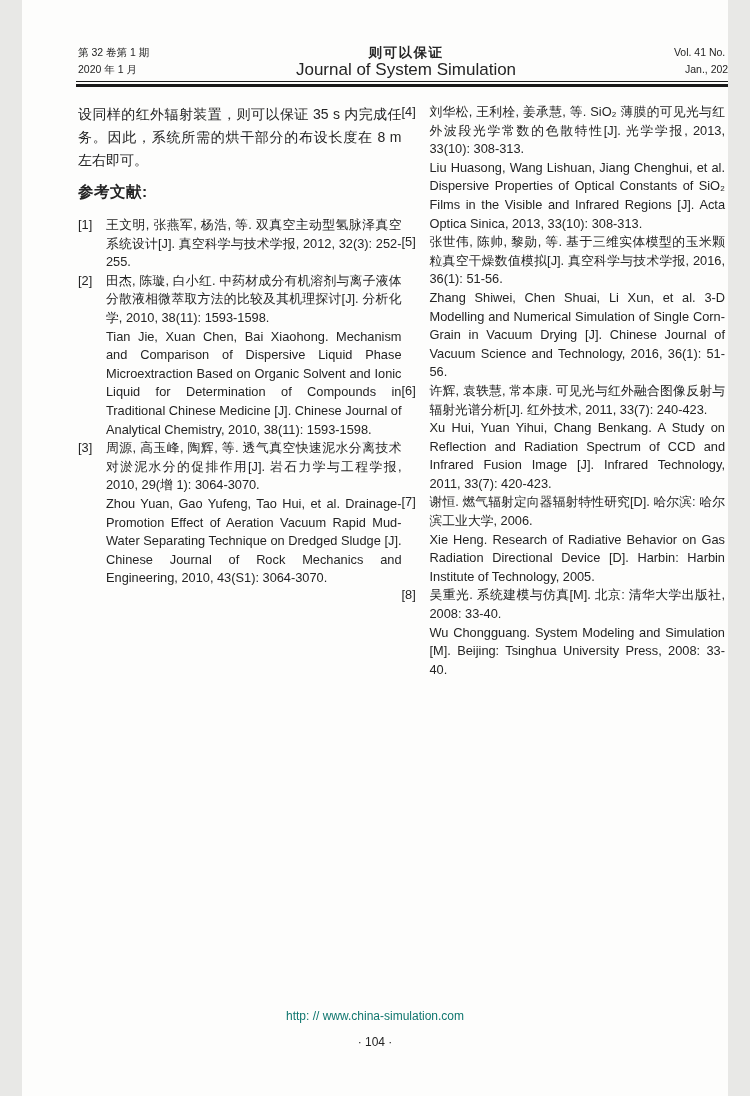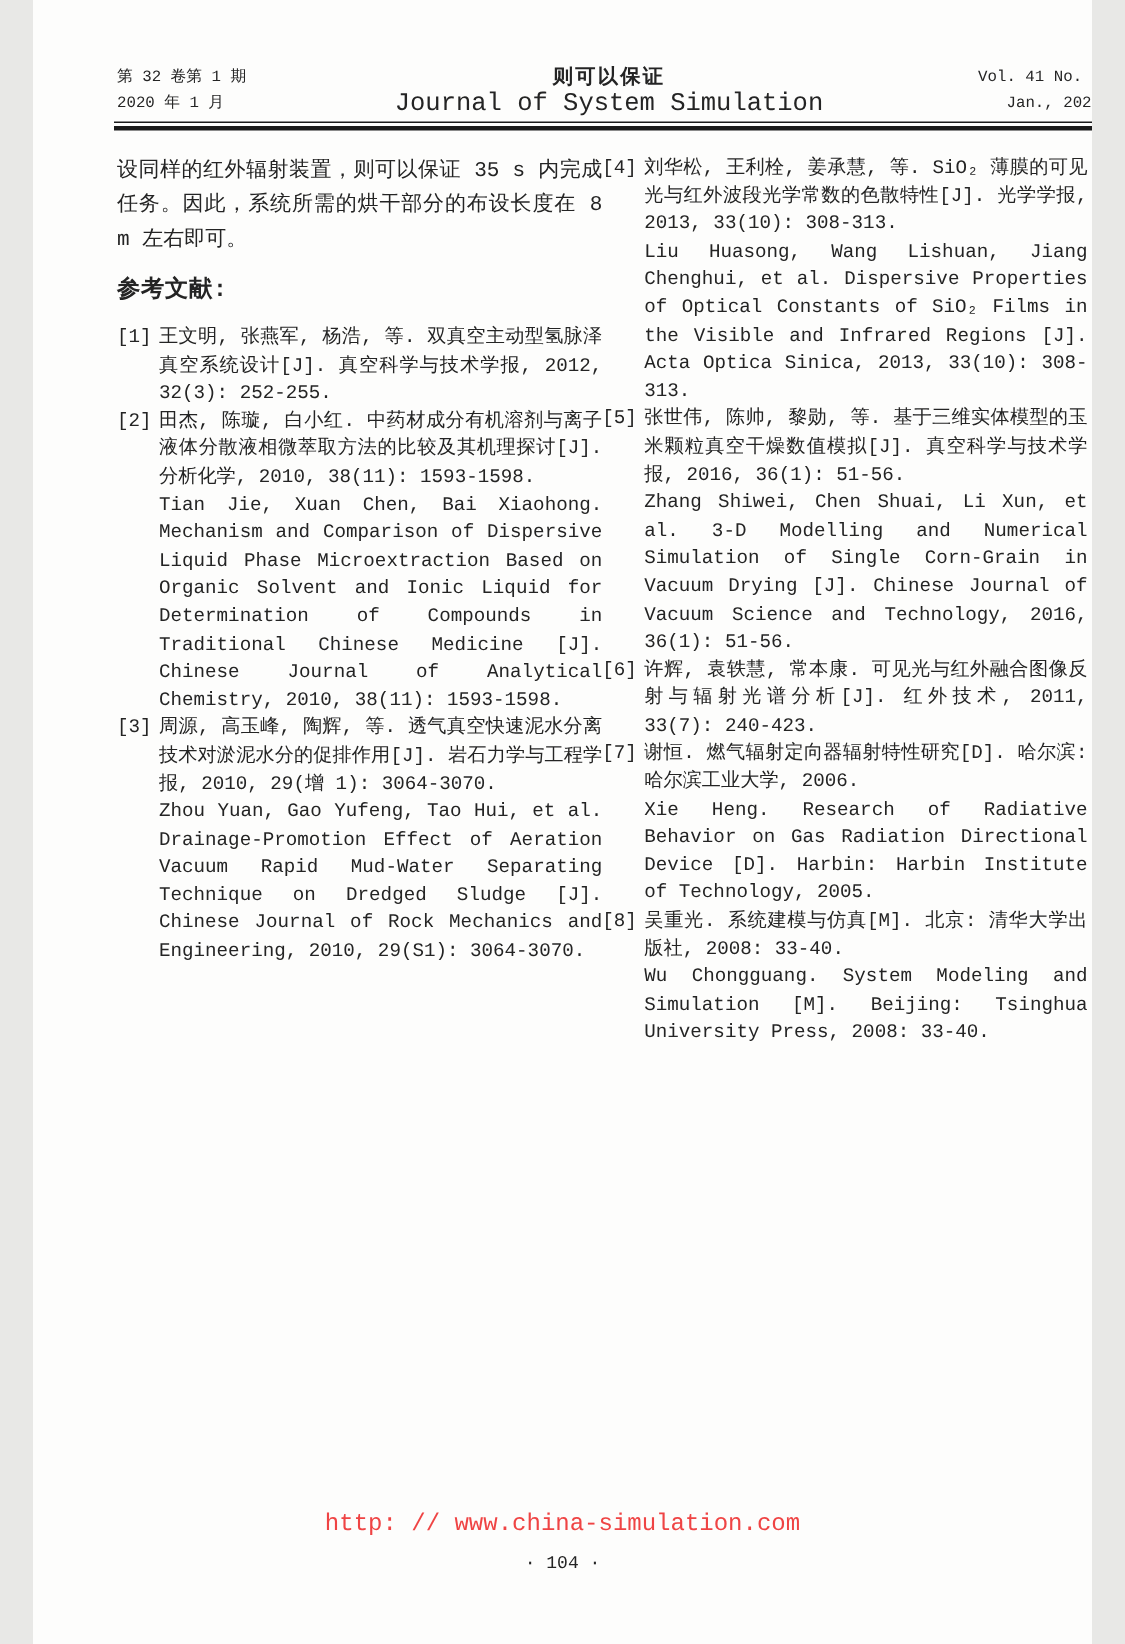--- a/index.html
+++ b/index.html
@@ -7,21 +7,21 @@
     padding: 0;
     background: #e8e8e6;
   }
   .page {
     position: relative;
     width: 706px;
     height: 1096px;
     margin: 0 auto;
     background: #fdfdfc;
     color: #242424;
-    font-family: Liberation Mono, monospace;
+    font-family: Liberation Sans, sans-serif;
     overflow: hidden;
   }
 
   
   .journal-header {
     position: absolute;
     top: 44px;
     left: 56px;
     width: 656px;
     display: flex;
@@ -112,24 +112,24 @@
 
   
   .page-footer {
     position: absolute;
     bottom: 46px;
     left: 0;
     width: 100%;
     text-align: center;
   }
   .footer-url {
-    font-size: 16px;
+    font-size: 12px;
     line-height: 16px;
     margin-bottom: 10px;
-    color: #ef4444;
+    color: #0f766e;
     text-decoration: none;
     display: inline-block;
   }
   .footer-pageno {
     font-size: 12px;
     line-height: 16px;
   }
 </style>
 </head>
 <body>
@@ -174,21 +174,21 @@
         <div class="ref-body">
           <div class="zh">田杰, 陈璇, 白小红. 中药材成分有机溶剂与离子液体分散液相微萃取方法的比较及其机理探讨[J]. 分析化学, 2010, 38(11): 1593-1598.</div>
           <div class="en">Tian Jie, Xuan Chen, Bai Xiaohong. Mechanism and Comparison of Dispersive Liquid Phase Microextraction Based on Organic Solvent and Ionic Liquid for Determination of Compounds in Traditional Chinese Medicine [J]. Chinese Journal of Analytical Chemistry, 2010, 38(11): 1593-1598.</div>
         </div>
       </div>
 
       <div class="ref">
         <span class="ref-id">[3]</span>
         <div class="ref-body">
           <div class="zh">周源, 高玉峰, 陶辉, 等. 透气真空快速泥水分离技术对淤泥水分的促排作用[J]. 岩石力学与工程学报, 2010, 29(增 1): 3064-3070.</div>
-          <div class="en">Zhou Yuan, Gao Yufeng, Tao Hui, et al. Drainage-Promotion Effect of Aeration Vacuum Rapid Mud-Water Separating Technique on Dredged Sludge [J]. Chinese Journal of Rock Mechanics and Engineering, 2010, 29(S1): 3064-3070.</div>
+          <div class="en">Zhou Yuan, Gao Yufeng, Tao Hui, et al. Drainage-Promotion Effect of Aeration Vacuum Rapid Mud-Water Separating Technique on Dredged Sludge [J]. Chinese Journal of Rock Mechanics and Engineering, 2010, 43(S1): 3064-3070.</div>
         </div>
       </div>
     </section>
 
     <section class="col">
 
       <div class="ref">
         <span class="ref-id">[4]</span>
         <div class="ref-body">
           <div class="zh">刘华松, 王利栓, 姜承慧, 等. SiO₂ 薄膜的可见光与红外波段光学常数的色散特性[J]. 光学学报, 2013, 33(10): 308-313.</div>
@@ -201,20 +201,21 @@
         <div class="ref-body">
           <div class="zh">张世伟, 陈帅, 黎勋, 等. 基于三维实体模型的玉米颗粒真空干燥数值模拟[J]. 真空科学与技术学报, 2016, 36(1): 51-56.</div>
           <div class="en">Zhang Shiwei, Chen Shuai, Li Xun, et al. 3-D Modelling and Numerical Simulation of Single Corn-Grain in Vacuum Drying [J]. Chinese Journal of Vacuum Science and Technology, 2016, 36(1): 51-56.</div>
         </div>
       </div>
 
       <div class="ref">
         <span class="ref-id">[6]</span>
         <div class="ref-body">
           <div class="zh">许辉, 袁轶慧, 常本康. 可见光与红外融合图像反射与辐射光谱分析[J]. 红外技术, 2011, 33(7): 240-423.</div>
+          <div class="en">Xu Hui, Yuan Yihui, Chang Benkang. A Study on Reflection and Radiation Spectrum of CCD and Infrared Fusion Image [J]. Infrared Technology, 2011, 33(7): 420-423.</div>
         </div>
       </div>
 
       <div class="ref">
         <span class="ref-id">[7]</span>
         <div class="ref-body">
           <div class="zh">谢恒. 燃气辐射定向器辐射特性研究[D]. 哈尔滨: 哈尔滨工业大学, 2006.</div>
           <div class="en">Xie Heng. Research of Radiative Behavior on Gas Radiation Directional Device [D]. Harbin: Harbin Institute of Technology, 2005.</div>
         </div>
       </div>

